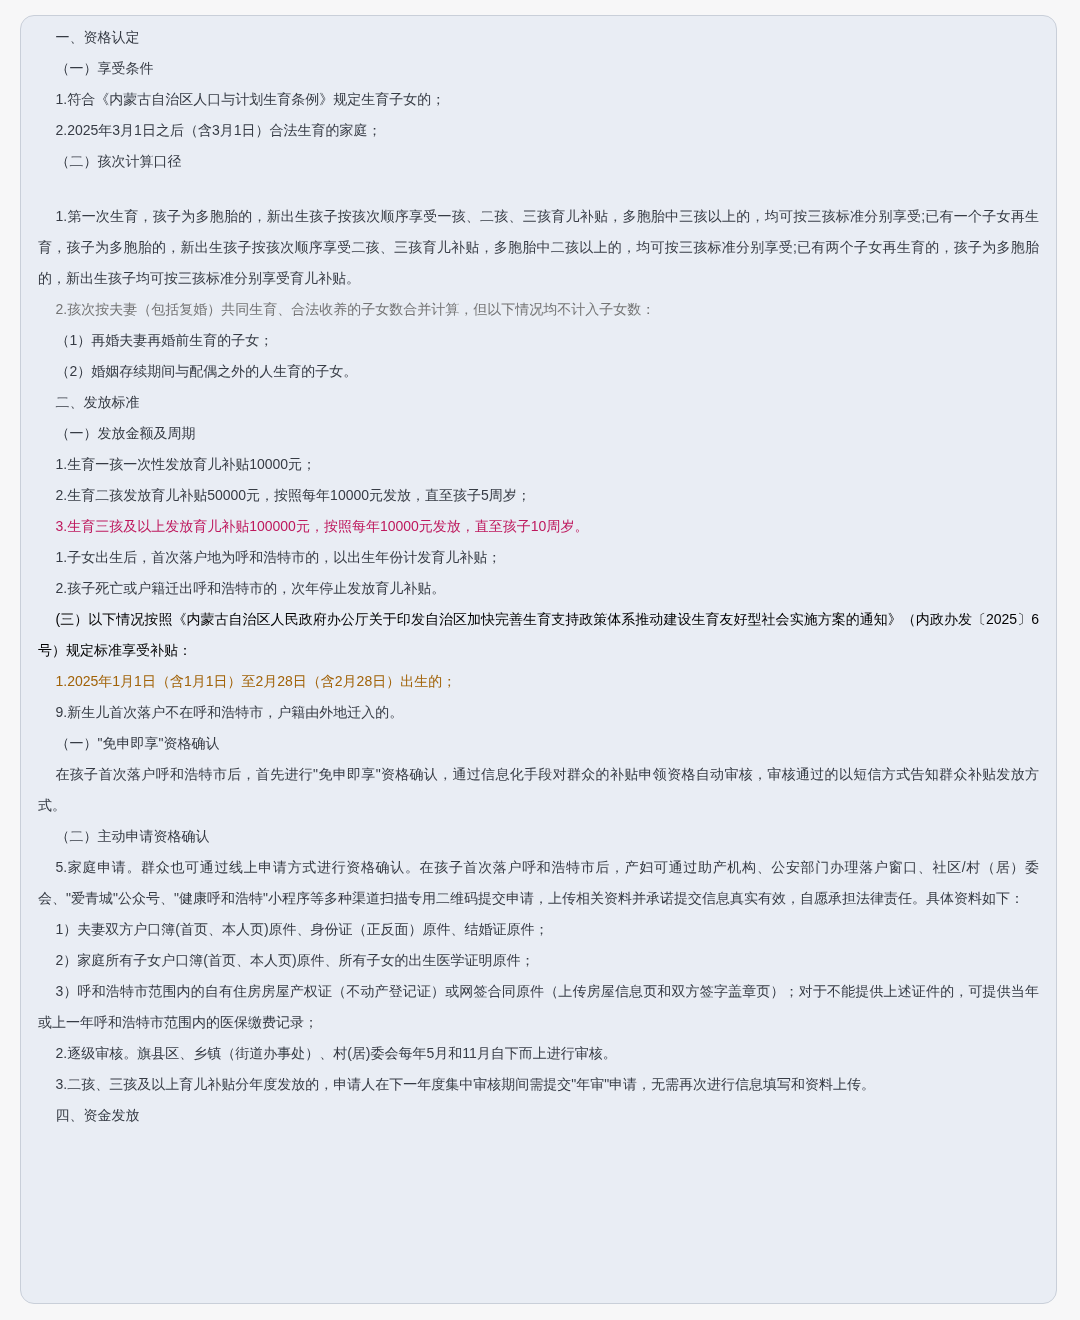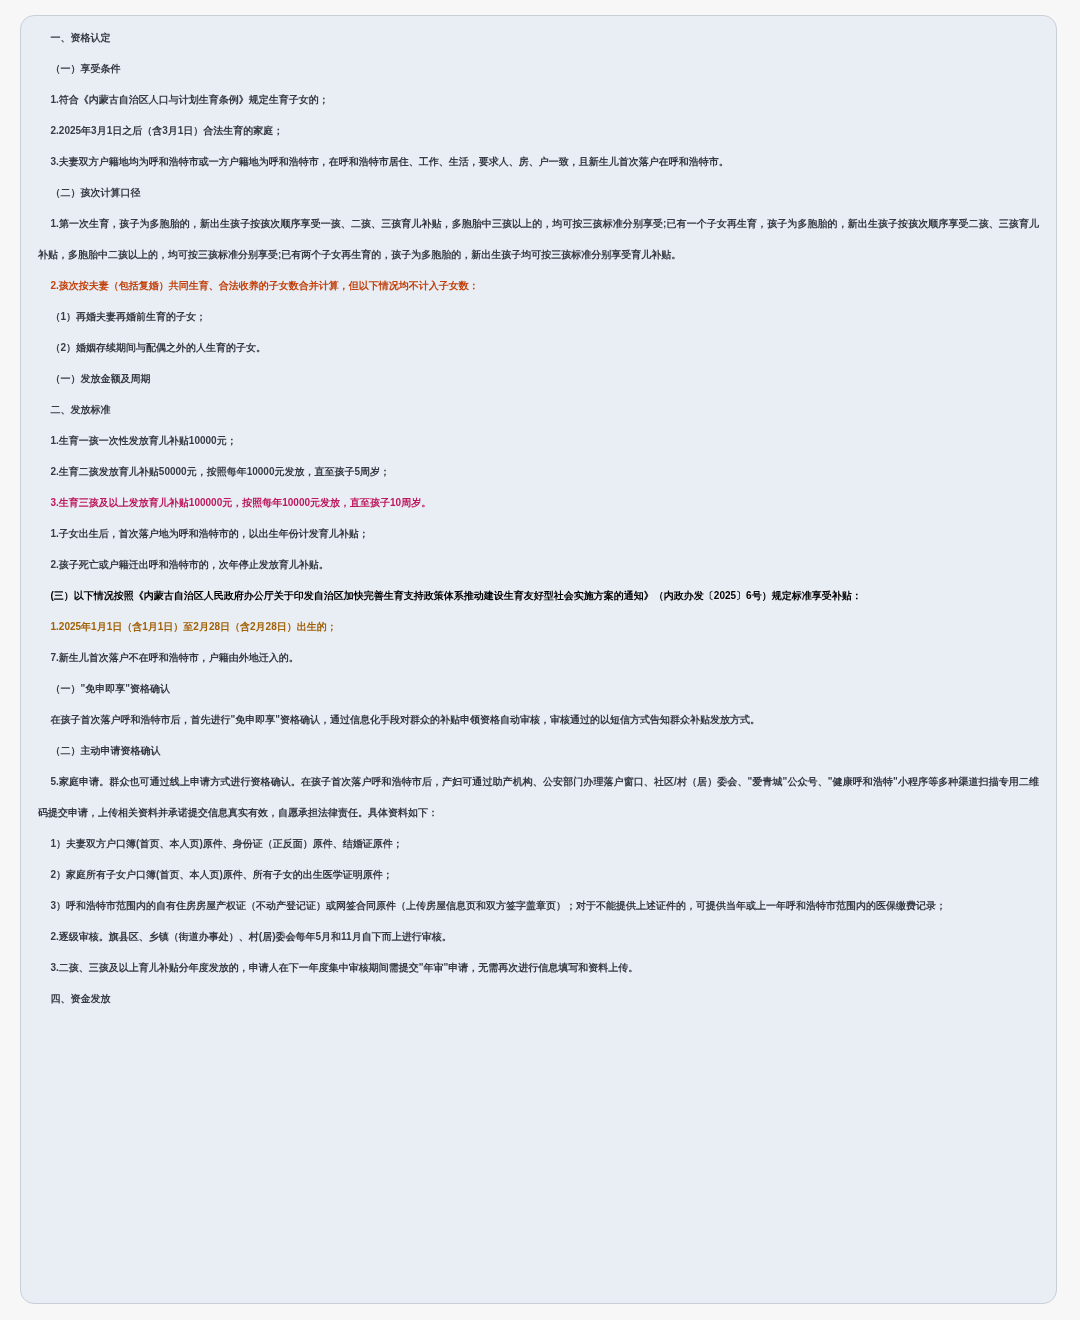--- a/index.html
+++ b/index.html
@@ -20,54 +20,53 @@
     width: 1037px;
     min-height: 1289px;
     box-sizing: border-box;
     background: #e9edf4;
     border: 1px solid #c9cfd9;
     border-radius: 14px;
     padding: 6px 17px 10px 17px;
   }
   .para {
     margin: 0;
-    font-size: 10px;
+    font-size: 14px;
     line-height: 31px;
     color: #363b44;
     text-align: justify;
     text-indent: 1.25em;
     word-break: break-all;
-    font-weight: bold;
+    font-weight: normal;
   }
 </style>
 </head>
 <body style="background: rgb(247, 247, 248);">
 
 <div class="doc-card" style="background: rgb(233, 237, 244); border-color: rgb(201, 207, 217);">
   <div id="document-body">
       <p class="para" style="color: rgb(54, 59, 68);">一、资格认定</p>
       <p class="para" style="color: rgb(54, 59, 68);">（一）享受条件</p>
       <p class="para" style="color: rgb(54, 59, 68);">1.符合《内蒙古自治区人口与计划生育条例》规定生育子女的；</p>
       <p class="para" style="color: rgb(54, 59, 68);">2.2025年3月1日之后（含3月1日）合法生育的家庭；</p>
-      <p class="para" style="color: rgb(54, 59, 68);">3.夫妻双方户籍地均为呼和浩特市或一方户籍地为呼和浩特市，在呼和浩特市居住、工作、生活，要求人、房、户一致，且新生儿首次落户在呼和浩特市。</p>
       <p class="para" style="color: rgb(54, 59, 68);">（二）孩次计算口径</p>
-      <p class="para" style="color: rgb(54, 59, 68);">1.第一次生育，孩子为多胞胎的，新出生孩子按孩次顺序享受一孩、二孩、三孩育儿补贴，多胞胎中三孩以上的，均可按三孩标准分别享受;已有一个子女再生育，孩子为多胞胎的，新出生孩子按孩次顺序享受二孩、三孩育儿补贴，多胞胎中二孩以上的，均可按三孩标准分别享受;已有两个子女再生育的，孩子为多胞胎的，新出生孩子均可按三孩标准分别享受育儿补贴。</p>
-      <p class="para" style="color: #c2410c;">2.孩次按夫妻（包括复婚）共同生育、合法收养的子女数合并计算，但以下情况均不计入子女数：</p>
+      <p class="para" style="color: rgb(54, 59, 68); margin-top: 24px;">1.第一次生育，孩子为多胞胎的，新出生孩子按孩次顺序享受一孩、二孩、三孩育儿补贴，多胞胎中三孩以上的，均可按三孩标准分别享受;已有一个子女再生育，孩子为多胞胎的，新出生孩子按孩次顺序享受二孩、三孩育儿补贴，多胞胎中二孩以上的，均可按三孩标准分别享受;已有两个子女再生育的，孩子为多胞胎的，新出生孩子均可按三孩标准分别享受育儿补贴。</p>
+      <p class="para" style="color: #737373;">2.孩次按夫妻（包括复婚）共同生育、合法收养的子女数合并计算，但以下情况均不计入子女数：</p>
       <p class="para" style="color: rgb(54, 59, 68);">（1）再婚夫妻再婚前生育的子女；</p>
       <p class="para" style="color: rgb(54, 59, 68);">（2）婚姻存续期间与配偶之外的人生育的子女。</p>
+      <p class="para" style="color: rgb(54, 59, 68);">二、发放标准</p>
       <p class="para" style="color: rgb(54, 59, 68);">（一）发放金额及周期</p>
-      <p class="para" style="color: rgb(54, 59, 68);">二、发放标准</p>
       <p class="para" style="color: rgb(54, 59, 68);">1.生育一孩一次性发放育儿补贴10000元；</p>
       <p class="para" style="color: rgb(54, 59, 68);">2.生育二孩发放育儿补贴50000元，按照每年10000元发放，直至孩子5周岁；</p>
       <p class="para" style="color: #be185d;">3.生育三孩及以上发放育儿补贴100000元，按照每年10000元发放，直至孩子10周岁。</p>
       <p class="para" style="color: rgb(54, 59, 68);">1.子女出生后，首次落户地为呼和浩特市的，以出生年份计发育儿补贴；</p>
       <p class="para" style="color: rgb(54, 59, 68);">2.孩子死亡或户籍迁出呼和浩特市的，次年停止发放育儿补贴。</p>
       <p class="para" style="color: #000000;">(三）以下情况按照《内蒙古自治区人民政府办公厅关于印发自治区加快完善生育支持政策体系推动建设生育友好型社会实施方案的通知》（内政办发〔2025〕6号）规定标准享受补贴：</p>
       <p class="para" style="color: #a16207;">1.2025年1月1日（含1月1日）至2月28日（含2月28日）出生的；</p>
-      <p class="para" style="color: rgb(54, 59, 68);">7.新生儿首次落户不在呼和浩特市，户籍由外地迁入的。</p>
+      <p class="para" style="color: rgb(54, 59, 68);">9.新生儿首次落户不在呼和浩特市，户籍由外地迁入的。</p>
       <p class="para" style="color: rgb(54, 59, 68);">（一）"免申即享"资格确认</p>
       <p class="para" style="color: rgb(54, 59, 68);">在孩子首次落户呼和浩特市后，首先进行"免申即享"资格确认，通过信息化手段对群众的补贴申领资格自动审核，审核通过的以短信方式告知群众补贴发放方式。</p>
       <p class="para" style="color: rgb(54, 59, 68);">（二）主动申请资格确认</p>
       <p class="para" style="color: rgb(54, 59, 68);">5.家庭申请。群众也可通过线上申请方式进行资格确认。在孩子首次落户呼和浩特市后，产妇可通过助产机构、公安部门办理落户窗口、社区/村（居）委会、"爱青城"公众号、"健康呼和浩特"小程序等多种渠道扫描专用二维码提交申请，上传相关资料并承诺提交信息真实有效，自愿承担法律责任。具体资料如下：</p>
       <p class="para" style="color: rgb(54, 59, 68);">1）夫妻双方户口簿(首页、本人页)原件、身份证（正反面）原件、结婚证原件；</p>
       <p class="para" style="color: rgb(54, 59, 68);">2）家庭所有子女户口簿(首页、本人页)原件、所有子女的出生医学证明原件；</p>
       <p class="para" style="color: rgb(54, 59, 68);">3）呼和浩特市范围内的自有住房房屋产权证（不动产登记证）或网签合同原件（上传房屋信息页和双方签字盖章页）；对于不能提供上述证件的，可提供当年或上一年呼和浩特市范围内的医保缴费记录；</p>
       <p class="para" style="color: rgb(54, 59, 68);">2.逐级审核。旗县区、乡镇（街道办事处）、村(居)委会每年5月和11月自下而上进行审核。</p>
       <p class="para" style="color: rgb(54, 59, 68);">3.二孩、三孩及以上育儿补贴分年度发放的，申请人在下一年度集中审核期间需提交"年审"申请，无需再次进行信息填写和资料上传。</p>
       <p class="para" style="color: rgb(54, 59, 68);">四、资金发放</p>

